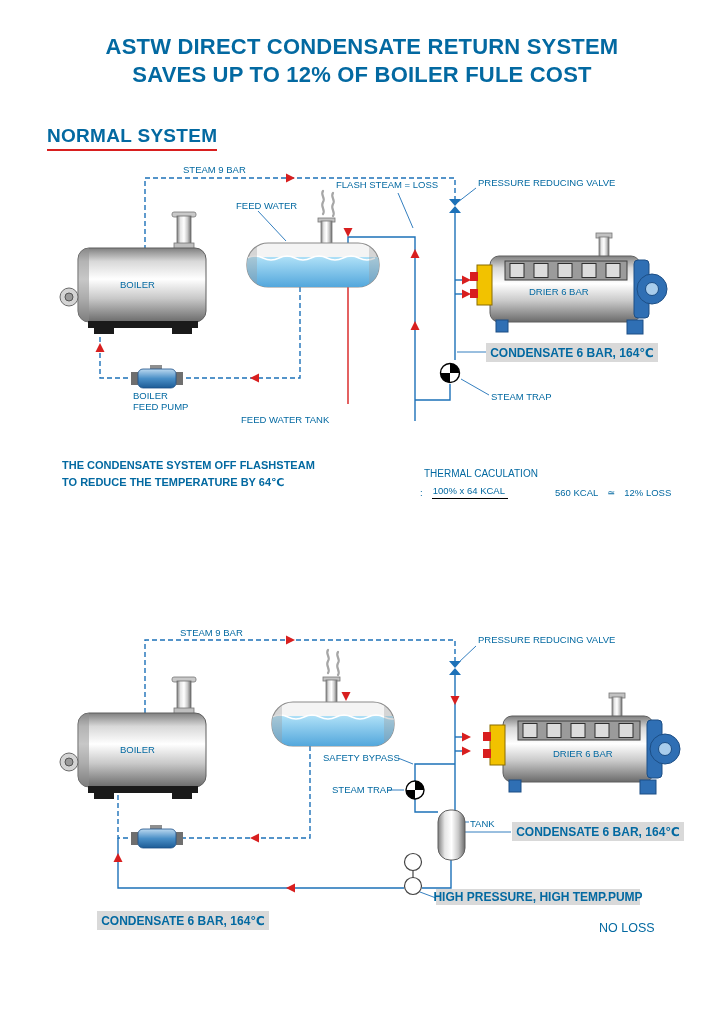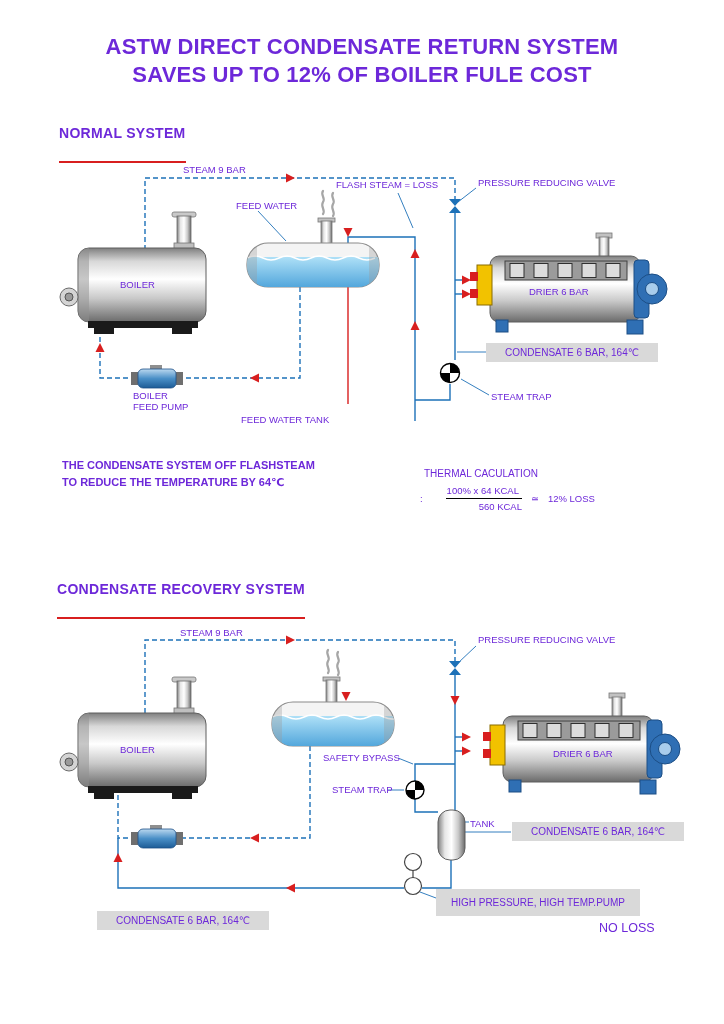--- a/index.html
+++ b/index.html
@@ -3,40 +3,40 @@
 <meta charset="utf-8">
 <style>
   :root{
     --red:#d81f1f;
     --blue:#1d71b8;
     --boxgray:#d9d9d9;
   }
   html,body{margin:0;padding:0;background:#ffffff;}
   .page{
     position:relative;width:724px;height:1024px;background:#ffffff;
-    font-family:"Liberation Sans","DejaVu Sans",sans-serif;color:#6d28d9;overflow:hidden;
+    font-family:"Liberation Sans","DejaVu Sans",sans-serif;color:#0369a1;overflow:hidden;
   }
   .title{
     position:absolute;top:33px;left:0;width:100%;text-align:center;
     font-weight:bold;font-size:22px;line-height:28px;letter-spacing:.2px;
   }
   .sec-head{
-    position:absolute;font-size:14px;font-weight:bold;letter-spacing:.3px;
-    border-bottom:2.5px solid var(--red);padding-bottom:20px;white-space:nowrap;margin-left:12px;
+    position:absolute;font-size:19px;font-weight:bold;letter-spacing:.3px;
+    border-bottom:2.5px solid var(--red);padding-bottom:2px;white-space:nowrap;
   }
   .art{position:absolute;left:0;top:0;}
   .lbl{position:absolute;font-size:9.5px;white-space:nowrap;line-height:11px;}
   .lbl-box{
-    position:absolute;background:var(--boxgray);font-size:10px;white-space:nowrap;
-    display:flex;align-items:center;justify-content:center;
+    position:absolute;background:var(--boxgray);font-size:12px;white-space:nowrap;
+    display:flex;align-items:center;justify-content:center;font-weight:bold;
   }
   .notes{position:absolute;font-size:11px;font-weight:bold;line-height:16.5px;white-space:nowrap;}
   .thermal-title{position:absolute;font-size:10px;white-space:nowrap;}
   .thermal-calc{position:absolute;display:flex;align-items:center;gap:9px;font-size:9.5px;white-space:nowrap;}
-  .frac{display:inline-flex;flex-direction:column;align-items:flex-end;}
+  .frac{display:inline-flex;flex-direction:row;align-items:flex-start;}
   .frac .num{border-bottom:1px solid #000;padding:0 3px 2px 1px;}
   .frac .den{padding:2px 0 0 3px;margin-left:44px;}
   .no-loss{position:absolute;font-size:12.5px;font-weight:normal;white-space:nowrap;}
 </style>
 </head>
 <body>
 
 <div class="page">
 
   <svg class="art" width="724" height="1024" viewBox="0 0 724 1024">
@@ -300,27 +300,26 @@
   <div class="thermal-calc" style="left:420px;top:485px">
     <span>:</span>
     <span class="frac">
       <span class="num">100% x 64 KCAL</span>
       <span class="den">560 KCAL</span>
     </span>
     <span>≃</span>
     <span>12% LOSS</span>
   </div>
 
-  <div class="sec-head" style="left:45px;top:581px">CONDENSATE RECOVERY SYSTEM</div>
 
   <div class="lbl" style="left:180px;top:627px">STEAM 9 BAR</div>
   <div class="lbl" style="left:478px;top:634px">PRESSURE REDUCING VALVE</div>
   <div class="lbl" style="left:120px;top:744px">BOILER</div>
   <div class="lbl" style="left:553px;top:748px">DRIER 6 BAR</div>
   <div class="lbl" style="left:323px;top:752px">SAFETY BYPASS</div>
   <div class="lbl" style="left:332px;top:784px">STEAM TRAP</div>
   <div class="lbl" style="left:470px;top:818px">TANK</div>
   <div class="lbl-box" style="left:512px;top:822px;width:172px;height:19px">CONDENSATE 6 BAR, 164℃</div>
-  <div class="lbl-box" style="left:436px;top:889px;width:204px;height:27px">HIGH PRESSURE, HIGH TEMP.PUMP</div>
+  <div class="lbl-box" style="left:436px;top:889px;width:204px;height:16px">HIGH PRESSURE, HIGH TEMP.PUMP</div>
   <div class="lbl-box" style="left:97px;top:911px;width:172px;height:19px">CONDENSATE 6 BAR, 164℃</div>
   <div class="no-loss" style="left:599px;top:921px">NO LOSS</div>
 
 </div>
 
 </body></html>

